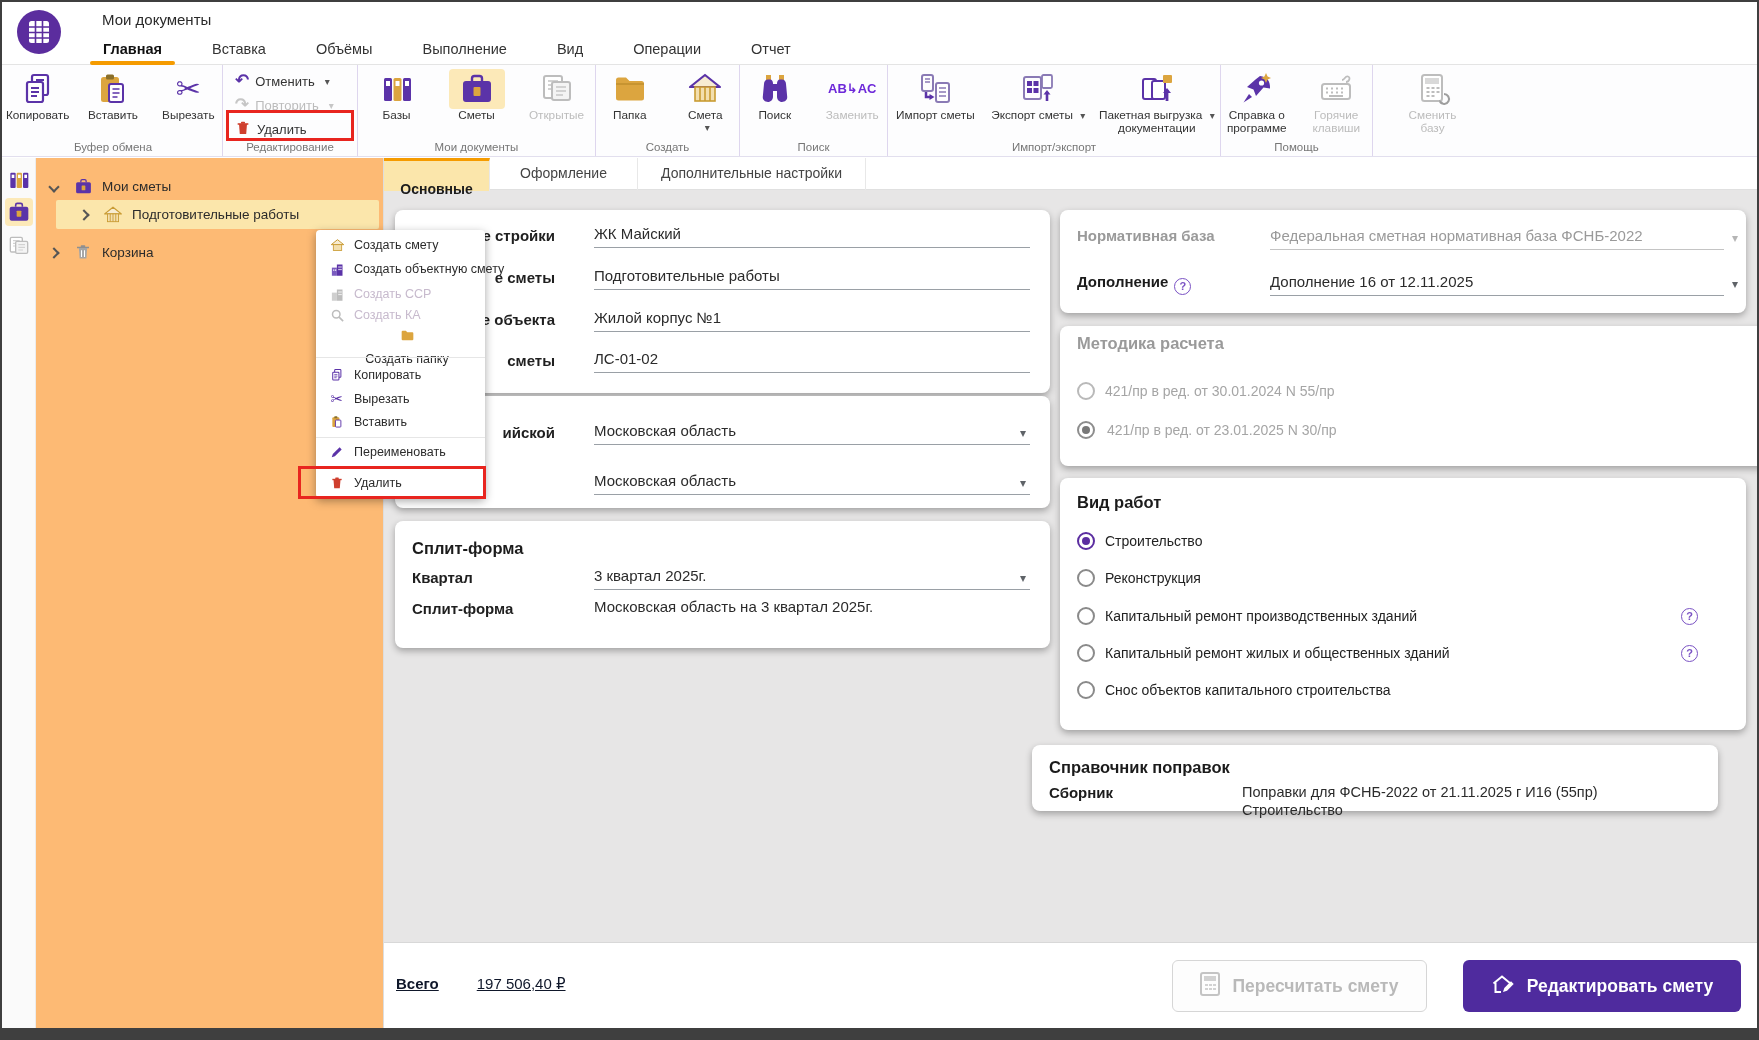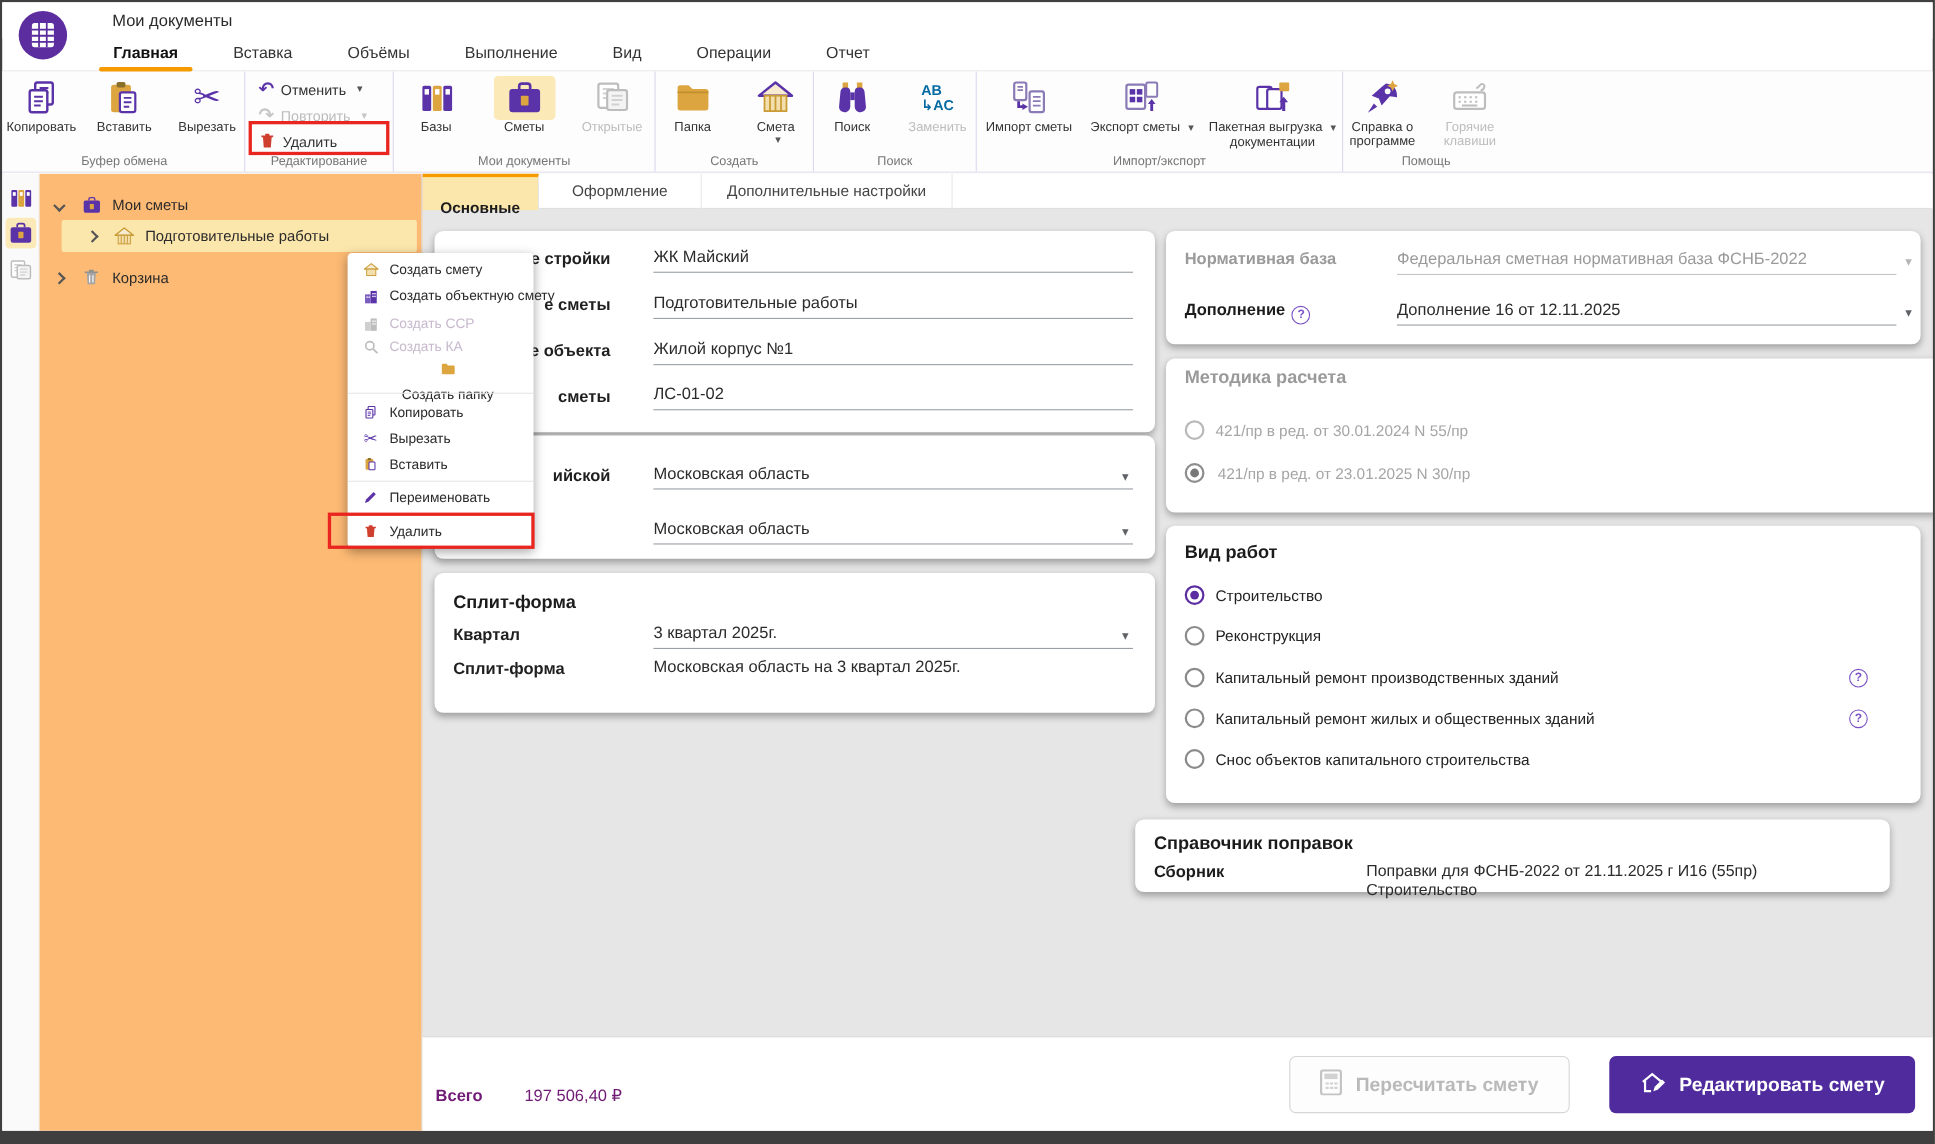--- a/index.html
+++ b/index.html
@@ -32,21 +32,21 @@
   .rlabel { font-size:11.8px; line-height:13px; color:#333; text-align:center; white-space:nowrap; }
   .rbtn.sel .ricon { background:#fce9b8; border-radius:4px; padding:0 10px; }
   .dis .rlabel, .rlabel.dis { color:#bcbcbc; }
   .smallcol { display:flex; flex-direction:column; gap:4px; padding-top:6px; width:130px; }
   .srow { display:flex; align-items:center; gap:6px; height:20px; font-size:13px; color:#333; padding-left:12px; cursor:pointer; }
   .srow .uglyph { font-size:17px; font-weight:bold; color:#5b33a8; line-height:18px; }
   .srow.dis { color:#bcbcbc; } .srow.dis .uglyph { color:#c6c6c6; }
   .ddsmall { font-size:10px; color:#555; margin-left:4px; }
   .srow.dis .ddsmall { color:#c6c6c6; }
   .cutglyph { font-size:30px; color:#5b33a8; line-height:34px; }
-  .replace-glyph { display:flex; flex-direction:column; align-items:flex-start; font-weight:bold; color:#0369a1; font-size:13px; line-height:14px; }
+  .replace-glyph { display:flex; flex-direction:row; align-items:flex-start; font-weight:bold; color:#6d28d9; font-size:13px; line-height:14px; }
 
   
   .redbox { position:absolute; border:3px solid #e8251f; z-index:60; pointer-events:none; }
 
   
   .left-rail { position:absolute; left:0; top:156px; bottom:0; width:34px; background:#fafafa; border-right:1px solid #ececec; z-index:2; }
   .railbtn { position:absolute; left:3px; width:28px; height:28px; display:flex; align-items:center; justify-content:center; border-radius:4px; cursor:pointer; }
   .railbtn.sel { background:#fce9b8; }
   .tree-panel { position:absolute; left:34px; top:156px; bottom:0; width:348px; background:#fdba74; border-right:1px solid #ddd; z-index:2; }
   .trow { position:absolute; left:0; right:0; height:26px; display:flex; align-items:center; font-size:13.5px; color:#2b2b2b; cursor:pointer; }
@@ -93,21 +93,21 @@
   .cmenu { position:absolute; left:314px; top:228px; width:169px; height:268px; background:#fff; border-radius:4px; box-shadow:0 3px 10px rgba(0,0,0,.35); z-index:40; }
   .mitem { position:absolute; left:0; right:0; height:24px; display:flex; align-items:center; gap:9px; padding-left:13px; font-size:12.5px; color:#2b2b2b; cursor:pointer; white-space:nowrap; }
   .mitem.dis { color:#c7bacd; cursor:default; }
   .msep { position:absolute; left:0; right:0; height:1px; background:#e6e6e6; }
   .micon { width:16px; display:inline-flex; justify-content:center; flex:0 0 auto; }
   .pengly { color:#5b33a8; font-size:14px; }
   .cutsm { color:#5b33a8; font-size:15px; }
 
   
   .footer { position:absolute; left:0; right:0; bottom:0; height:86px; background:#fff; border-top:1px solid #d8d8d8; z-index:15; }
-  .total { position:absolute; left:12px; top:44px; font-size:15px; color:#701a75; }
+  .total { position:absolute; left:12px; top:32px; font-size:15px; color:#0f172a;text-decoration:underline; }
   .total b { margin-right:38px; }
   .btn { position:absolute; top:17px; height:52px; border-radius:6px; display:flex; align-items:center; justify-content:center; gap:12px; font-size:17.5px; cursor:pointer; }
   .btn.recalc { right:330px; width:255px; background:#fdfdfd; border:1.5px solid #d6d6d6; color:#b9b9b9; font-weight:bold; cursor:default; }
   .btn.edit { right:16px; width:278px; background:#4f2b9e; color:#fff; font-weight:bold; }
 </style>
 </head>
 <body>
 
 <div id="window">
 
@@ -352,20 +352,36 @@
                 <rect x="4" y="13" width="28" height="15" rx="2.5" fill="#fff" stroke="#bdbdbd" stroke-width="2"></rect>
                 <path d="M8 17.5h2M13 17.5h2M18 17.5h2M23 17.5h2M8 21.5h2M13 21.5h2M18 21.5h2M23 21.5h2M11 25h14" stroke="#bdbdbd" stroke-width="1.8"></path>
               </svg>
             </div>
           <div class="rlabel dis"><span>Горячие</span><br><span>клавиши</span></div>
         </div>
       </div>
       <div class="glabel">Помощь</div>
     </div>
 
+    <div class="rgroup" style="left:1370px;width:120px;">
+      <div class="gbody">
+        <div class="rbtn dis">
+          <div class="ricon">
+              <svg width="36" height="36" viewBox="0 0 36 36">
+                <rect x="7" y="4" width="20" height="26" rx="2.5" fill="#fff" stroke="#bdbdbd" stroke-width="2"></rect>
+                <rect x="10" y="7" width="14" height="6" fill="#d9d9d9"></rect>
+                <path d="M11.5 17h3M16.5 17h3M21.5 17h3M11.5 21h3M16.5 21h3M21.5 21h3M11.5 25h3M16.5 25h3" stroke="#bdbdbd" stroke-width="2.2"></path>
+                <path d="M29 23a5 5 0 1 1-4 8" fill="none" stroke="#9e9e9e" stroke-width="2"></path>
+                <path d="M24 29l1 3.5 3.5-1z" fill="#9e9e9e"></path>
+              </svg>
+            </div>
+          <div class="rlabel dis"><span>Сменить</span><br><span>базу</span></div>
+        </div>
+      </div>
+    </div>
   </div>
 
   <div class="redbox" style="left:224px;top:108px;width:128px;height:31px;"></div>
 
   <div class="left-rail">
     <div class="railbtn" style="top:8px;">
         <svg width="24" height="24" viewBox="0 0 36 36">
           <rect x="5" y="7" width="8" height="23" rx="1.5" fill="#5b33a8"></rect>
           <rect x="14.5" y="7" width="8" height="23" rx="1.5" fill="#dca53f"></rect>
           <rect x="24" y="7" width="8" height="23" rx="1.5" fill="#5b33a8"></rect>

